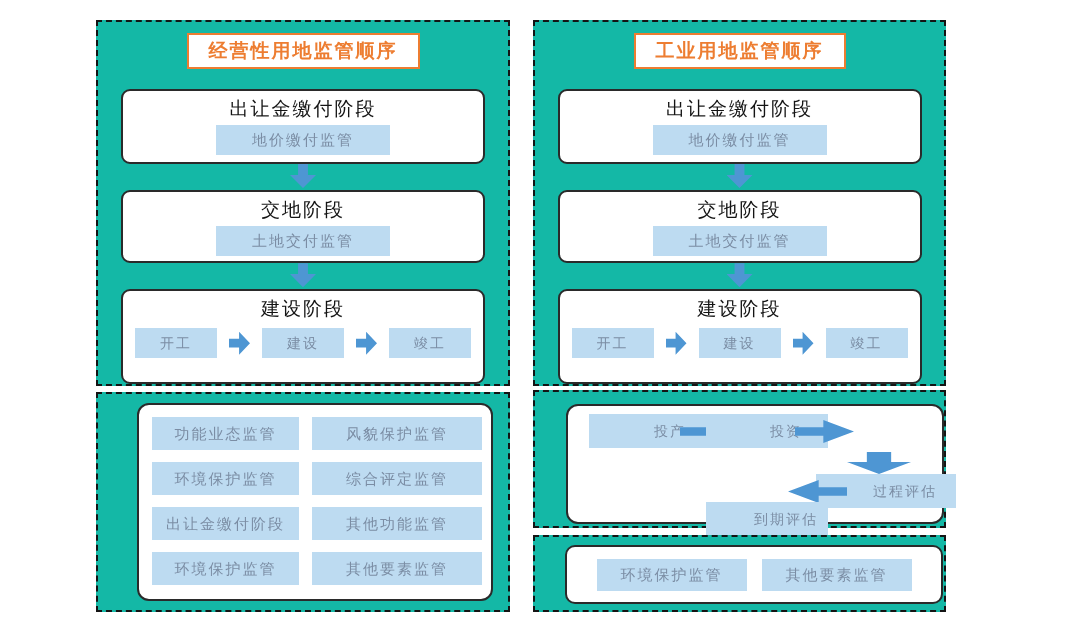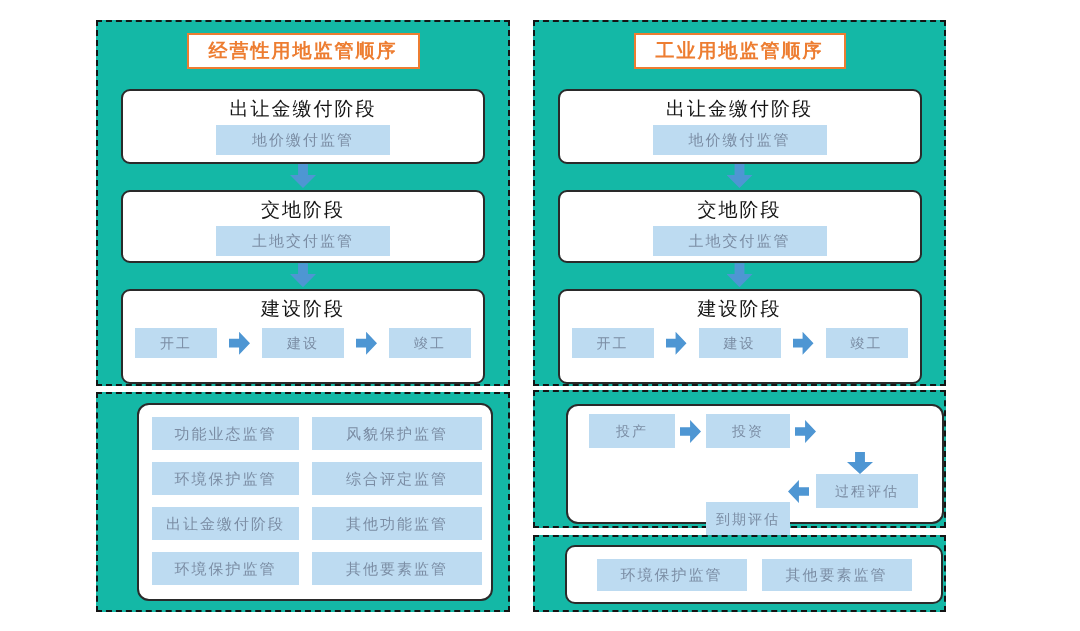--- a/index.html
+++ b/index.html
@@ -49,21 +49,21 @@
   #gridbox{
     left:39px;top:9px;width:356px;height:198px;
     display:grid;grid-template-columns:147px 170px;column-gap:13px;row-gap:12px;
     padding:12px 0 0 13px;align-content:start;
   }
   .tag{
     height:33px;line-height:33px;text-align:center;
     background:#BDDBF1;color:#7b8da4;font-size:15px;letter-spacing:2px;
   }
   #prodbox{left:31px;top:12px;width:378px;height:120px;}
-  #prodbox .abs{position:absolute;}
+  #prodbox .abs{position:absolute;padding-left:38px;}
   .fb34{height:34px;line-height:34px;}
   .pd-s1{left:21px;top:8px;width:86px;}
   .pd-a1{left:112px;top:14px;}
   .pd-s2{left:138px;top:8px;width:84px;}
   .pd-a2{left:227px;top:14px;}
   .pd-s3{left:248px;top:8px;width:86px;}
   .pd-ad{left:279px;top:46px;width:26px;height:22px;}
   .pd-e2{left:248px;top:68px;width:102px;}
   .pd-a3{left:220px;top:74px;}
   .pd-e1{left:138px;top:68px;width:84px;margin-top:28px;}

